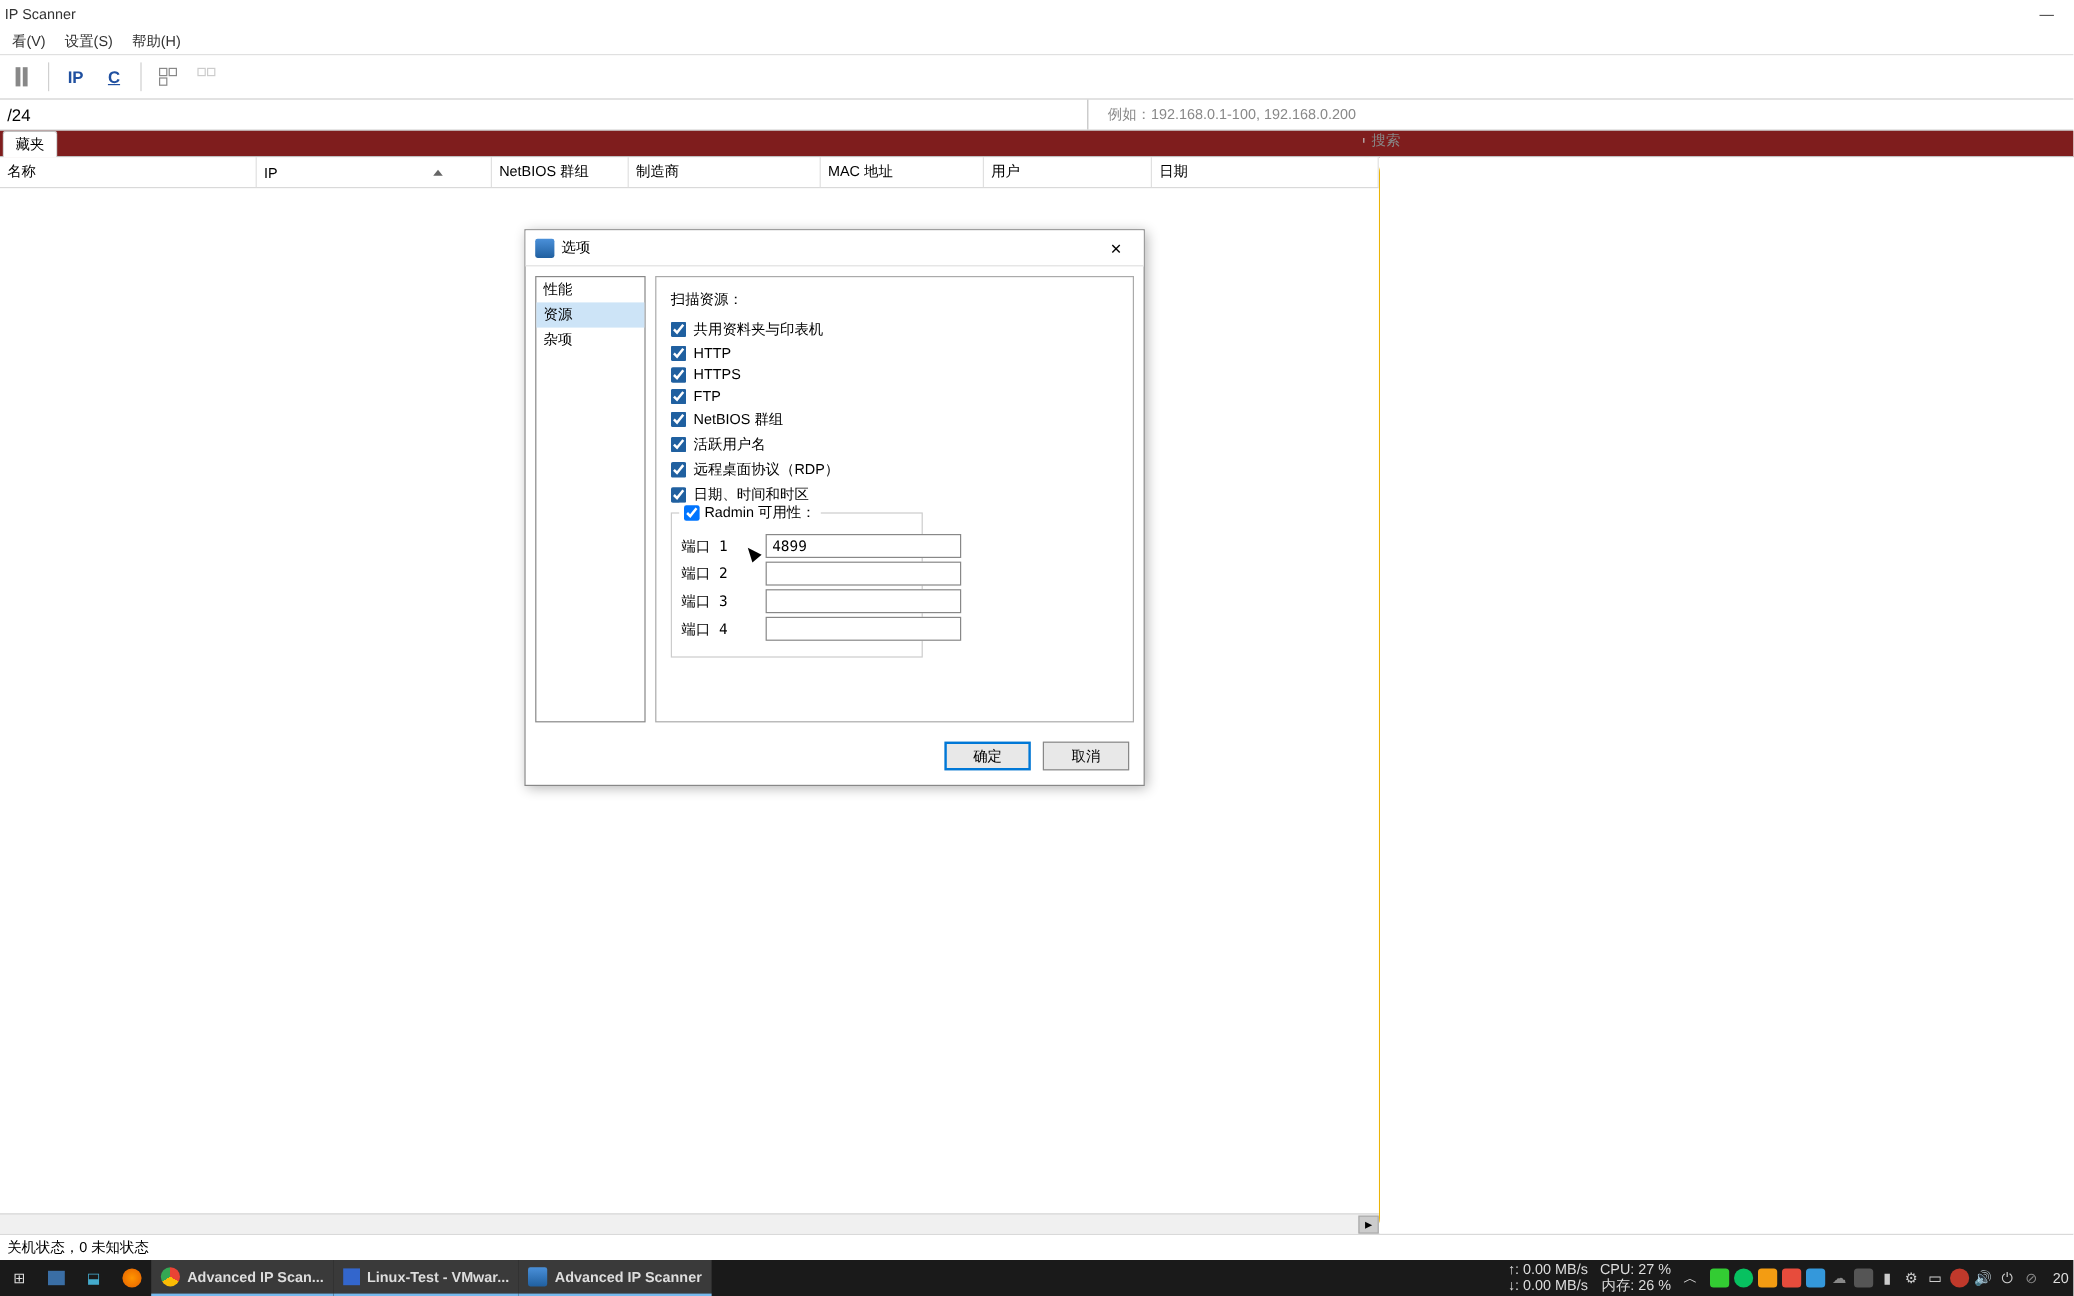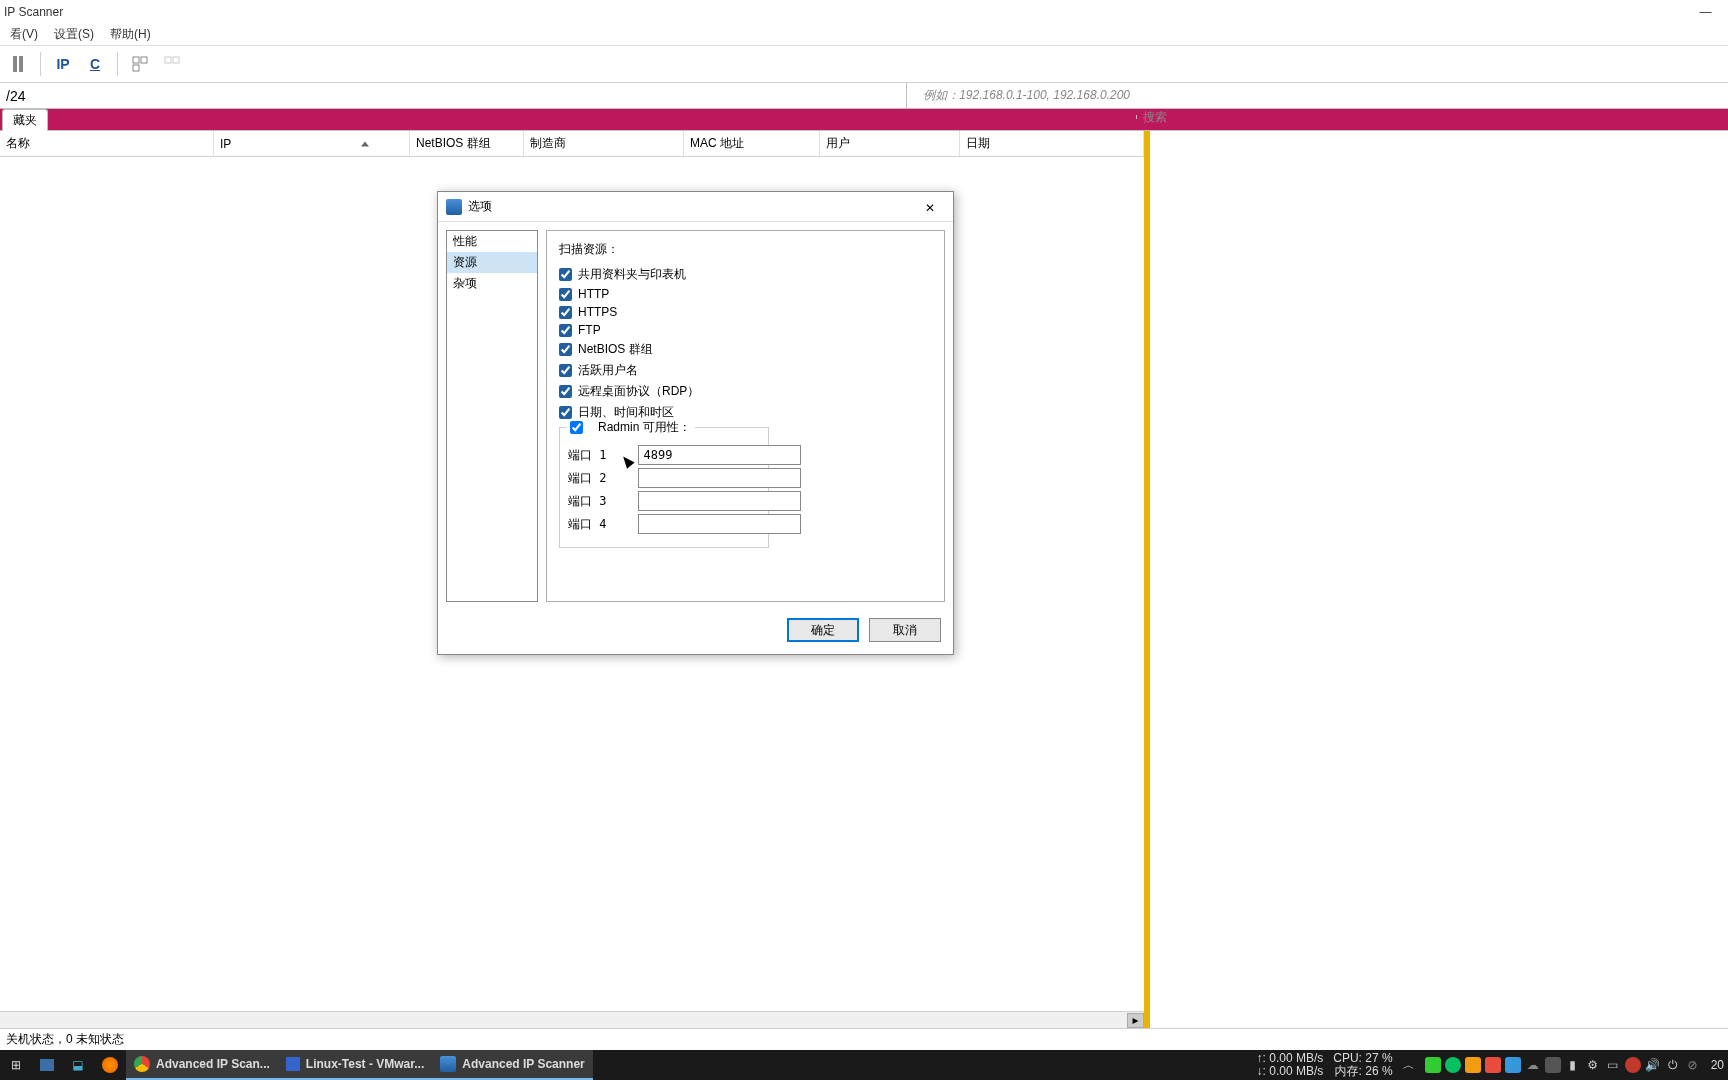--- a/index.html
+++ b/index.html
@@ -19,30 +19,30 @@
 .toolbar-btn { width: 28px; height: 28px; display: flex; align-items: center; justify-content: center; }
 .toolbar-sep { width: 1px; height: 24px; background: #d0d0d0; margin: 0 4px; }
 .pause-icon { display:flex; gap:2px; }
 .pause-icon span { width:4px; height:16px; background:#888; }
 .ip-letters { font-weight: bold; font-size: 14px; color: #2050a0; }
 .c-letter { font-weight: bold; font-size: 14px; color: #2050a0; text-decoration: underline; }
 
 
 .rangebar { height: 26px; display: flex; align-items: stretch; border-bottom: 1px solid #c0c0c0; }
 .range-input { flex: 1; padding: 2px 6px; border: none; font-size: 14px; display: flex; align-items: center; }
-.range-hint { width: 230px; display: flex; align-items: center; justify-content: flex-end; color: #888; font-style: italic; padding-right: 6px; border-left: 1px solid #c0c0c0; }
+.range-hint { width: 230px; display: flex; align-items: center; justify-content: flex-end; color: #888; padding-right: 6px; border-left: 1px solid #c0c0c0; }
 .search-input { width: 592px; border-left: 1px solid #c0c0c0; padding: 2px 6px; color: #888; display: flex; align-items: center; margin-top: 32px; }
 
 
-.tabbar { height: 22px; background: #be185d; border-bottom: 1px solid #c0c0c0; display: flex; align-items: flex-end; padding-left: 2px; }
+.tabbar { height: 22px; background: #7f1d1d; border-bottom: 1px solid #c0c0c0; display: flex; align-items: flex-end; padding-left: 2px; }
 .tab { padding: 2px 10px; background: #fff; border: 1px solid #c0c0c0; border-bottom: none; border-radius: 3px 3px 0 0; margin-bottom: -1px; }
 
 
 .main { display: flex; height: calc(100% - 23px - 22px - 38px - 26px - 22px - 22px - 30px); }
-.results-column { flex: 1; display: flex; flex-direction: column; border-right: 6px solid #eab308; }
+.results-column { flex: 1; display: flex; flex-direction: column; border-right: 1px solid #eab308; border-radius: 13px; }
 .details-panel { width: 578px; background: #fff; }
 
 
 .table-header { height: 26px; background: #fff; border-bottom: 1px solid #d0d0d0; display: flex; }
 .th { display: flex; align-items: center; padding: 0 6px; border-right: 1px solid #e0e0e0; position: relative; }
 .th-sort::after { content: ''; position: absolute; right: 40px; top: 50%; transform: translateY(-50%); border-left: 4px solid transparent; border-right: 4px solid transparent; border-bottom: 5px solid #666; }
 .table-body { flex: 1; background: #fff; position: relative; }
 .hscroll { height: 17px; background: #f0f0f0; border-top: 1px solid #d0d0d0; display: flex; justify-content: flex-end; align-items: center; }
 .hscroll-thumb { width: 17px; height: 15px; background: #ccc; border: 1px solid #aaa; display:flex;align-items:center;justify-content:center; }
 
@@ -56,21 +56,21 @@
 .dialog-close { margin-left: auto; width: 30px; text-align: center; font-size: 14px; }
 .dialog-body { display: flex; padding: 8px; gap: 8px; }
 .dialog-nav { width: 92px; border: 1px solid #888; background: #fff; height: 372px; }
 .nav-item { padding: 2px 6px; }
 .nav-item.selected { background: #cde4f7; }
 .dialog-content { flex: 1; border: 1px solid #aaa; padding: 10px 12px; height: 372px; }
 .content-heading { margin-bottom: 8px; }
 .check-row { display: flex; align-items: center; gap: 6px; margin: 4px 0; }
 .check-row input[type=checkbox] { width: 13px; height: 13px; accent-color: #2060a0; }
 .radmin-group { border: 1px solid #ccc; margin-top: 6px; padding: 6px 8px 10px 8px; position: relative; width: 210px; }
-.radmin-legend { position: absolute; top: -9px; left: 6px; background: #fff; padding: 0 4px; display: flex; align-items: center; gap: 15px; }
+.radmin-legend { position: absolute; top: -9px; left: 6px; background: #fff; padding: 0 4px; display: flex; align-items: center; gap: 4px; }
 .port-row { display: flex; align-items: center; gap: 10px; margin: 3px 0; }
 .port-label { width: 48px; font-family: monospace; white-space: pre; }
 .port-input { flex: 1; height: 20px; border: 1px solid #888; padding: 1px 4px; font-family: monospace; margin-left: 22px; }
 .dialog-buttons { display: flex; justify-content: flex-end; gap: 10px; padding: 8px 12px 12px; }
 .dbtn { width: 72px; height: 24px; border: 1px solid #888; background: #e8e8e8; display: flex; align-items: center; justify-content: center; text-align: center; }
 .dbtn.primary { border: 2px solid #0078d7; background: #e8e8e8; }
 
 
 .taskbar { position: absolute; bottom: 0; left: 0; right: 0; height: 30px; background: #1a1a1a; display: flex; align-items: center; color: #ddd; font-size: 11px; }
 .task-btn { height: 30px; padding: 0 8px; display: flex; align-items: center; gap: 6px; }

